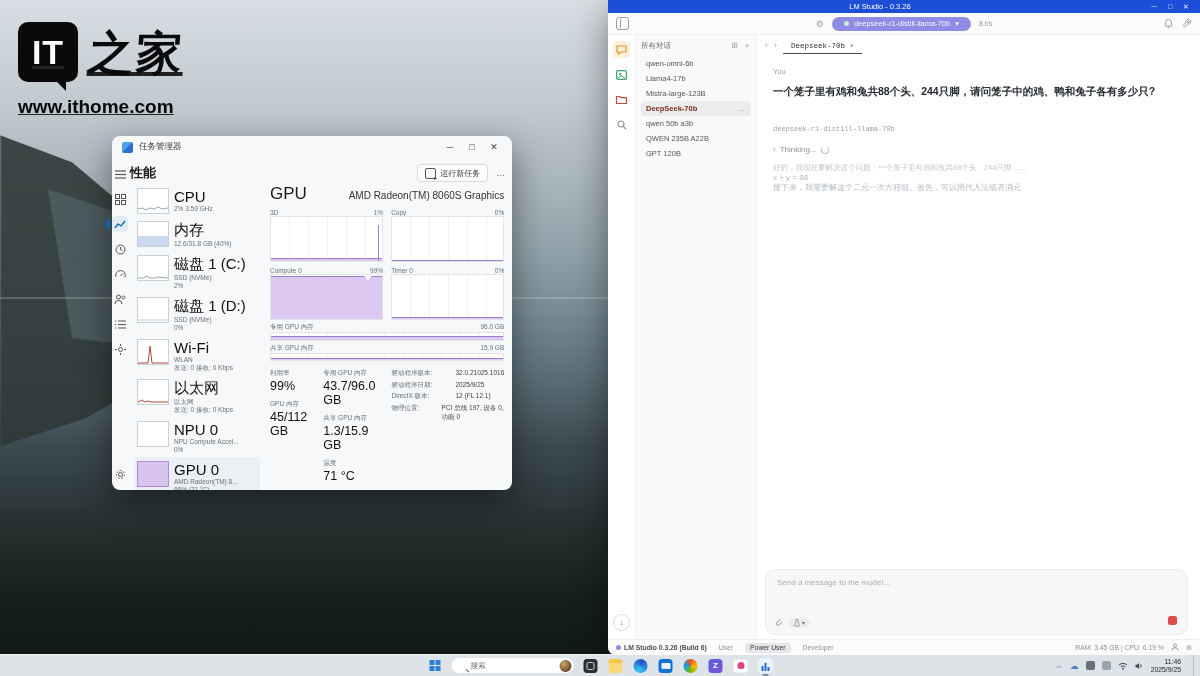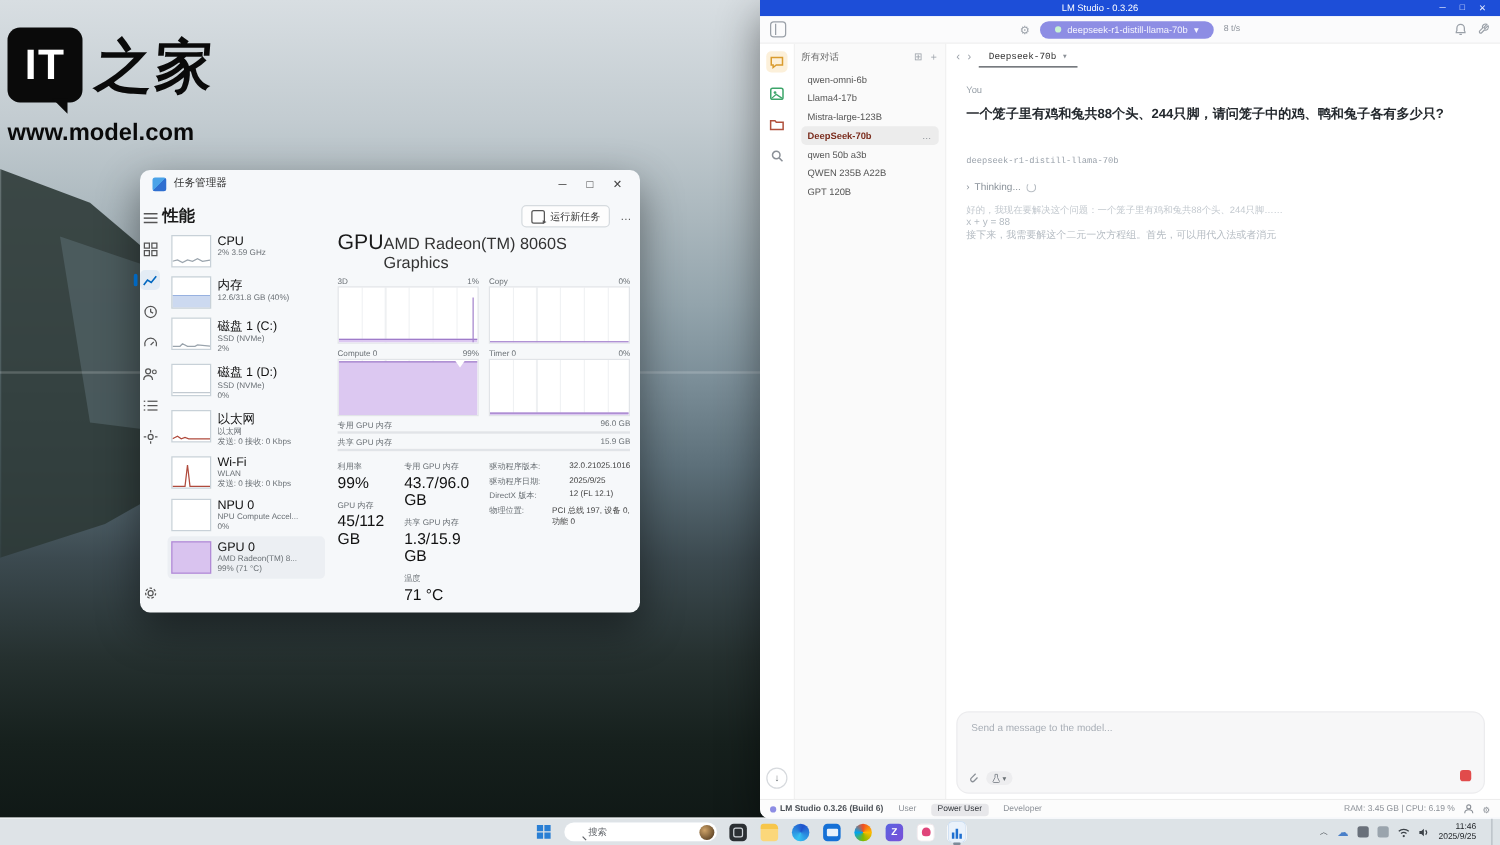--- a/index.html
+++ b/index.html
@@ -10,21 +10,21 @@
   .desktop{position:absolute;inset:0;
     background:linear-gradient(180deg,#d8dee2 0%,#c3ccd1 14%,#aab7bd 26%,#93a4ac 36%,
       #7b8e98 45%,#5d707a 55%,#3c4a50 66%,#25302f 78%,#16201d 88%,#0e1614 100%);}
   .mtn1{position:absolute;left:0;top:0;width:100%;height:100%;background:#2e3a38;opacity:.9;
     clip-path:polygon(0 20%,6% 24%,12% 33%,16% 45%,13% 56%,7% 62%,0 66%);filter:blur(1px);}
   .mtn2{position:absolute;left:0;top:0;width:100%;height:100%;background:#5c6d73;opacity:.55;
     clip-path:polygon(4% 28%,14% 34%,20% 44%,15% 52%,6% 50%);filter:blur(2px);}
   .waterline{position:absolute;left:0;top:44%;width:100%;height:2px;background:rgba(255,255,255,.18);}
 
   
-  .wm{position:absolute;left:6px;top:22px;}
+  .wm{position:absolute;left:18px;top:22px;text-decoration:underline;}
   .wm-row{display:flex;align-items:flex-start;gap:10px;}
   .wm-box{width:60px;height:60px;background:#0a0a0a;border-radius:10px;position:relative;
     display:flex;align-items:center;justify-content:center;}
   .wm-box:after{content:"";position:absolute;bottom:-9px;right:12px;
     border-left:12px solid transparent;border-top:12px solid #0a0a0a;}
   .wm-it{color:#fff;font-size:34px;font-weight:bold;letter-spacing:1px;}
   .wm-zh{font-family:"Liberation Serif",serif;font-weight:bold;font-size:46px;color:#0a0a0a;
     transform:skewX(-4deg);letter-spacing:2px;line-height:64px;}
   .wm-url{margin-top:10px;font-size:19px;font-weight:bold;color:#0a0a0a;}
 
@@ -57,27 +57,27 @@
   .runbtn .bi:after{content:"▸";position:absolute;right:-2px;bottom:-3px;font-size:6px;color:#555;}
   .tm-more{margin-left:8px;color:#555;font-size:9px;letter-spacing:1px;}
   .tm-cols{display:flex;flex:1;min-height:0;}
   .tm-list{width:126px;overflow:hidden;padding-left:4px;}
   .tmi{display:flex;gap:5px;padding:3.5px 3px;border-radius:4px;align-items:flex-start;}
   .tmi.sel{background:#eceff3;}
   .spark{width:30px;height:24px;border:1px solid #c8d1d8;background:#fff;flex:none;position:relative;overflow:hidden;}
   .spark svg{position:absolute;inset:0;}
   .sp-mem{background:linear-gradient(180deg,#fff 0 58%,#97b1e0 58% 60%,#ccd9f0 60% 100%);}
   .sp-gpu{background:#d9c3ef;border-color:#b18bd6;}
-  .tmi .tx .n{font-size:10px;color:#111;}
+  .tmi .tx .n{font-size:15px;color:#111;}
   .tmi .tx .s{font-size:6.5px;color:#6a7075;line-height:8px;}
   .tm-gpu{flex:1;padding:0 2px 0 10px;display:flex;flex-direction:column;}
   .gpu-head{display:flex;align-items:baseline;}
   .gpu-head .g{font-size:17px;color:#1a1a1a;font-weight:400;}
   .gpu-head .sp{flex:1;}
-  .gpu-head .dev{font-size:13px;color:#333;}
+  .gpu-head .dev{font-size:10px;color:#333;text-align:center;}
   .gcharts{display:grid;grid-template-columns:1fr 1fr;column-gap:8px;row-gap:2px;margin-top:2px;}
   .glabel{display:flex;font-size:6.5px;color:#6a7075;margin-top:3px;}
   .glabel .sp{flex:1;}
   .gchart{height:44px;border:1px solid #e1e4e8;position:relative;overflow:hidden;
     background:repeating-linear-gradient(90deg,transparent 0 18px,#eef0f2 18px 19px),#fff;}
   .gchart.mem{height:27px;}
   .gfill{position:absolute;left:0;right:0;bottom:0;background:#dcc8f1;border-top:1.5px solid #9f7cc9;}
   .notch{position:absolute;right:8%;top:-1px;border-left:5px solid transparent;
     border-right:5px solid transparent;border-top:7px solid #fff;}
   .spike{position:absolute;right:3px;bottom:0;width:1.5px;height:82%;background:#a585cd;}
@@ -208,21 +208,21 @@
   <div class="mtn2"></div>
   <div class="waterline"></div>
 
   <div class="wm">
     <div class="wm-row">
       <div class="wm-box">
         <span class="wm-it">IT</span>
       </div>
       <span class="wm-zh">之家</span>
     </div>
-    <div class="wm-url">www.model.com</div>
+    <div class="wm-url">www.ithome.com</div>
   </div>
 
   <div class="win tm">
     <div class="tm-title">
       <span class="tm-appicon"></span>
       <span class="t">任务管理器</span>
       <span class="sp"></span>
       <span class="ctl">─</span>
       <span class="ctl">□</span>
       <span class="ctl">✕</span>
@@ -355,38 +355,38 @@
               </span>
               <span class="tx">
                   <div class="n">磁盘 1 (D:)</div>
                   <div class="s">SSD (NVMe)</div>
                   <div class="s">0%</div>
                 </span>
             </div>
             <div class="tmi">
               <span class="spark">
                 <svg width="30" height="24">
+                    <polyline points="0,23 10,23 12,6 14,23 30,23" fill="none" stroke="#b04a3c" stroke-width="1"></polyline>
+                  </svg>
+              </span>
+              <span class="tx">
+                  <div class="n">Wi-Fi</div>
+                  <div class="s">WLAN</div>
+                  <div class="s">发送: 0 接收: 0 Kbps</div>
+                </span>
+            </div>
+            <div class="tmi">
+              <span class="spark">
+                <svg width="30" height="24">
                     <polyline points="0,22 4,20 7,22 10,21 13,22 30,22" fill="none" stroke="#b04a3c" stroke-width="1"></polyline>
                   </svg>
               </span>
               <span class="tx">
                   <div class="n">以太网</div>
                   <div class="s">以太网</div>
-                  <div class="s">发送: 0 接收: 0 Kbps</div>
-                </span>
-            </div>
-            <div class="tmi">
-              <span class="spark">
-                <svg width="30" height="24">
-                    <polyline points="0,23 10,23 12,6 14,23 30,23" fill="none" stroke="#b04a3c" stroke-width="1"></polyline>
-                  </svg>
-              </span>
-              <span class="tx">
-                  <div class="n">Wi-Fi</div>
-                  <div class="s">WLAN</div>
                   <div class="s">发送: 0 接收: 0 Kbps</div>
                 </span>
             </div>
             <div class="tmi">
               <span class="spark"></span>
               <span class="tx">
                   <div class="n">NPU 0</div>
                   <div class="s">NPU Compute Accel...</div>
                   <div class="s">0%</div>
                 </span>

